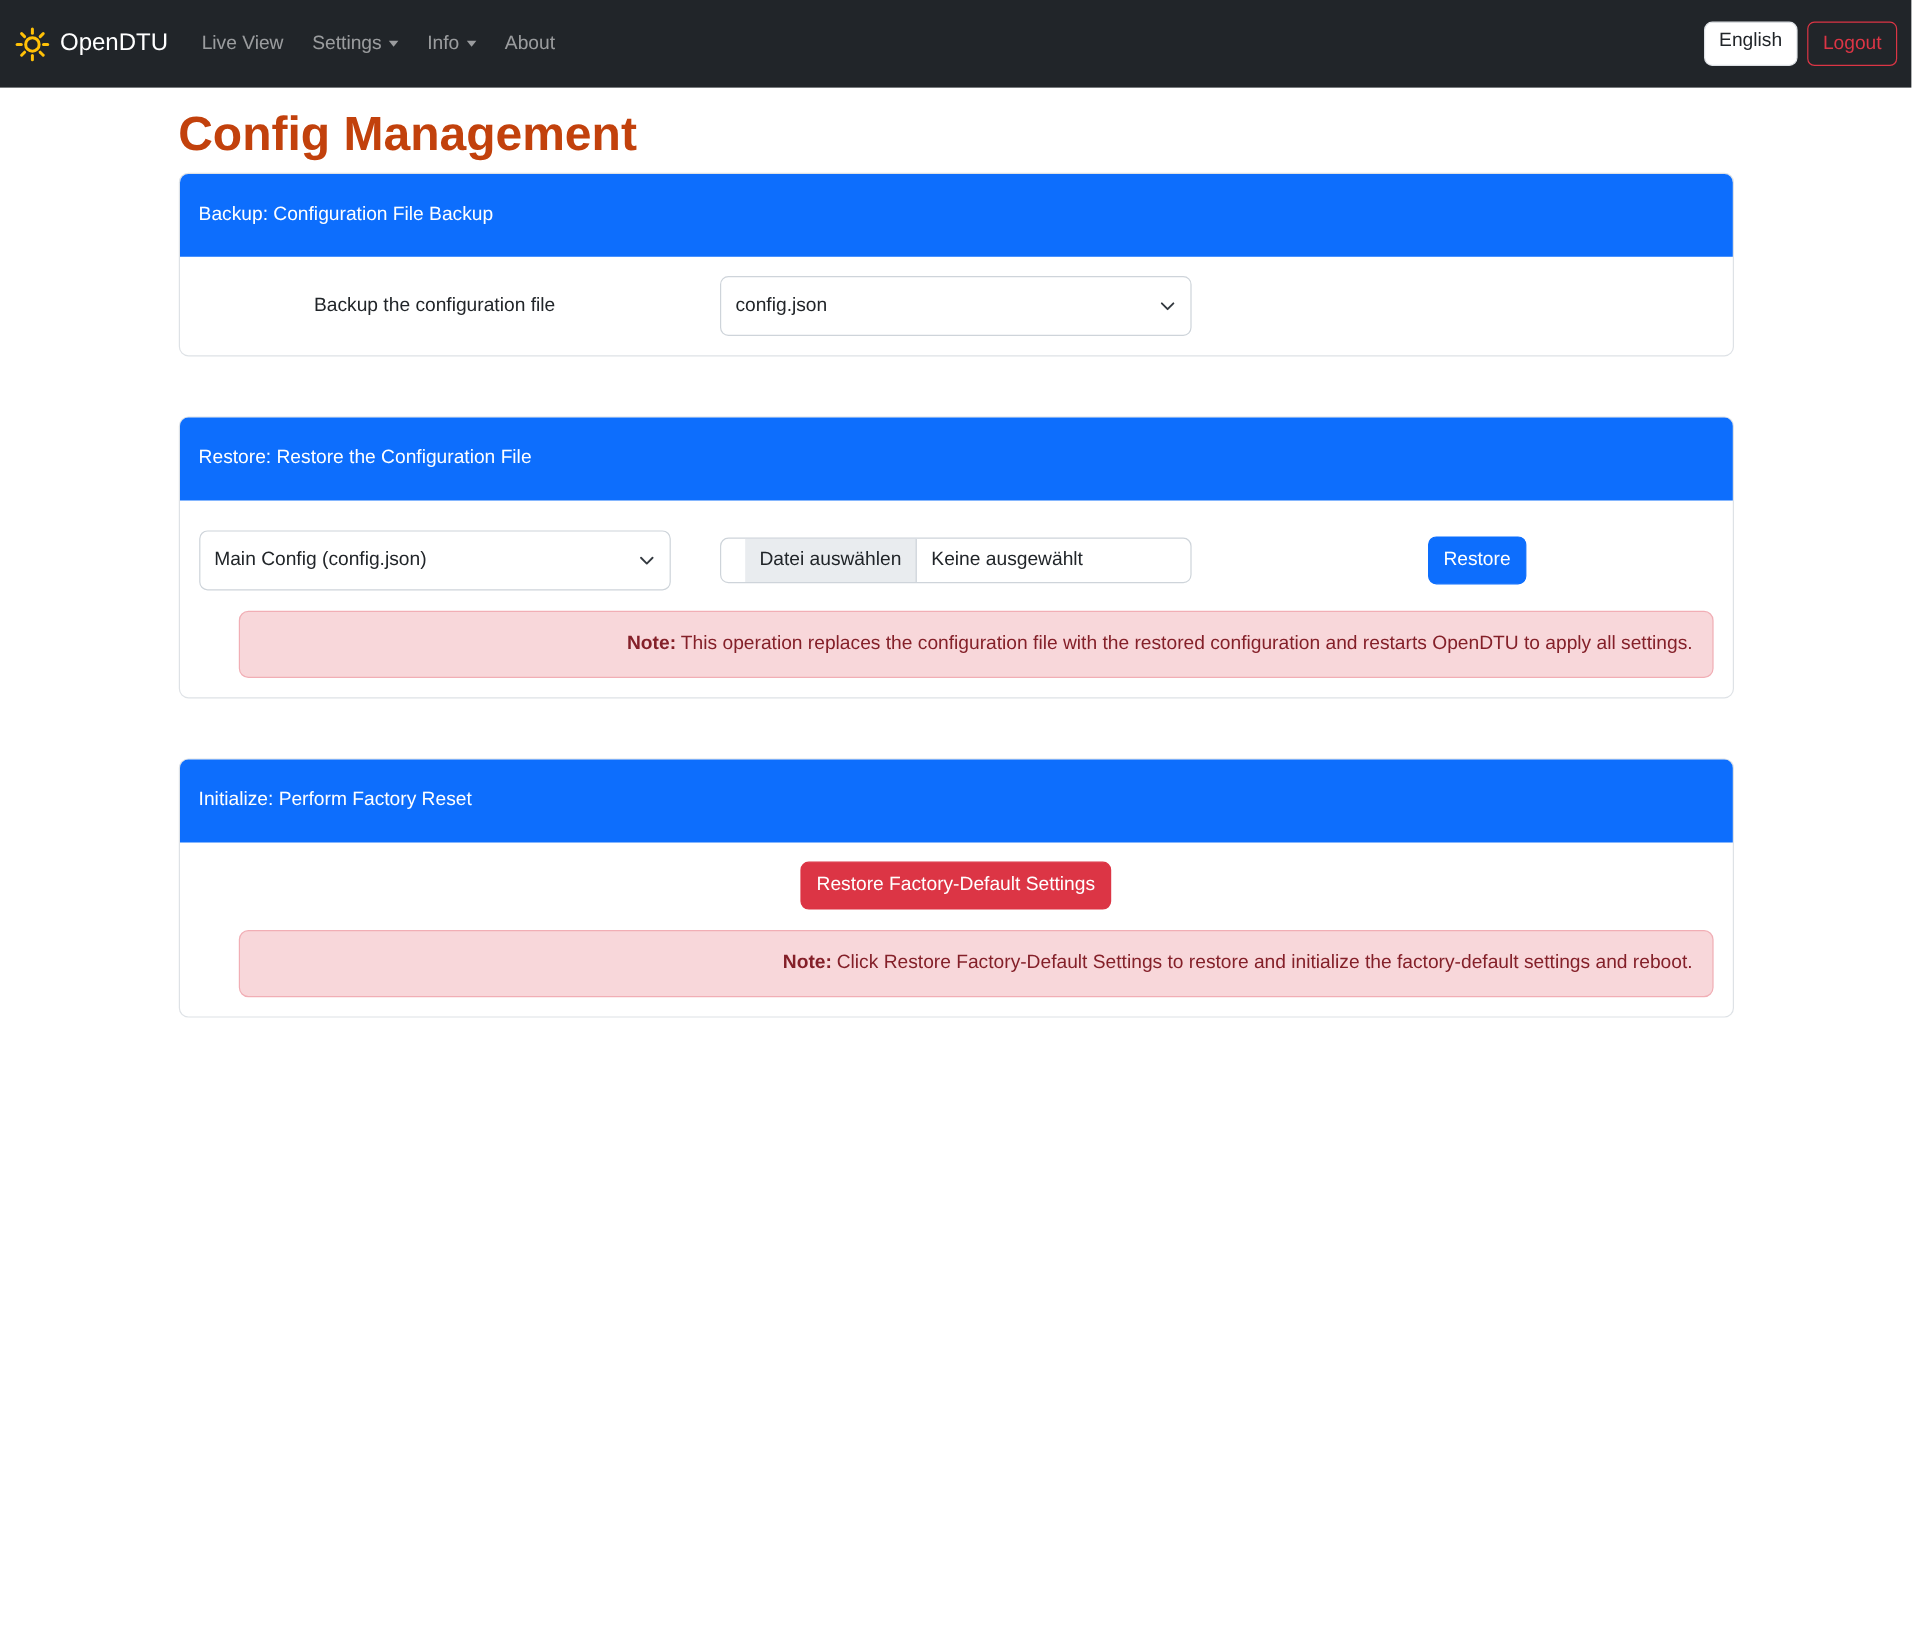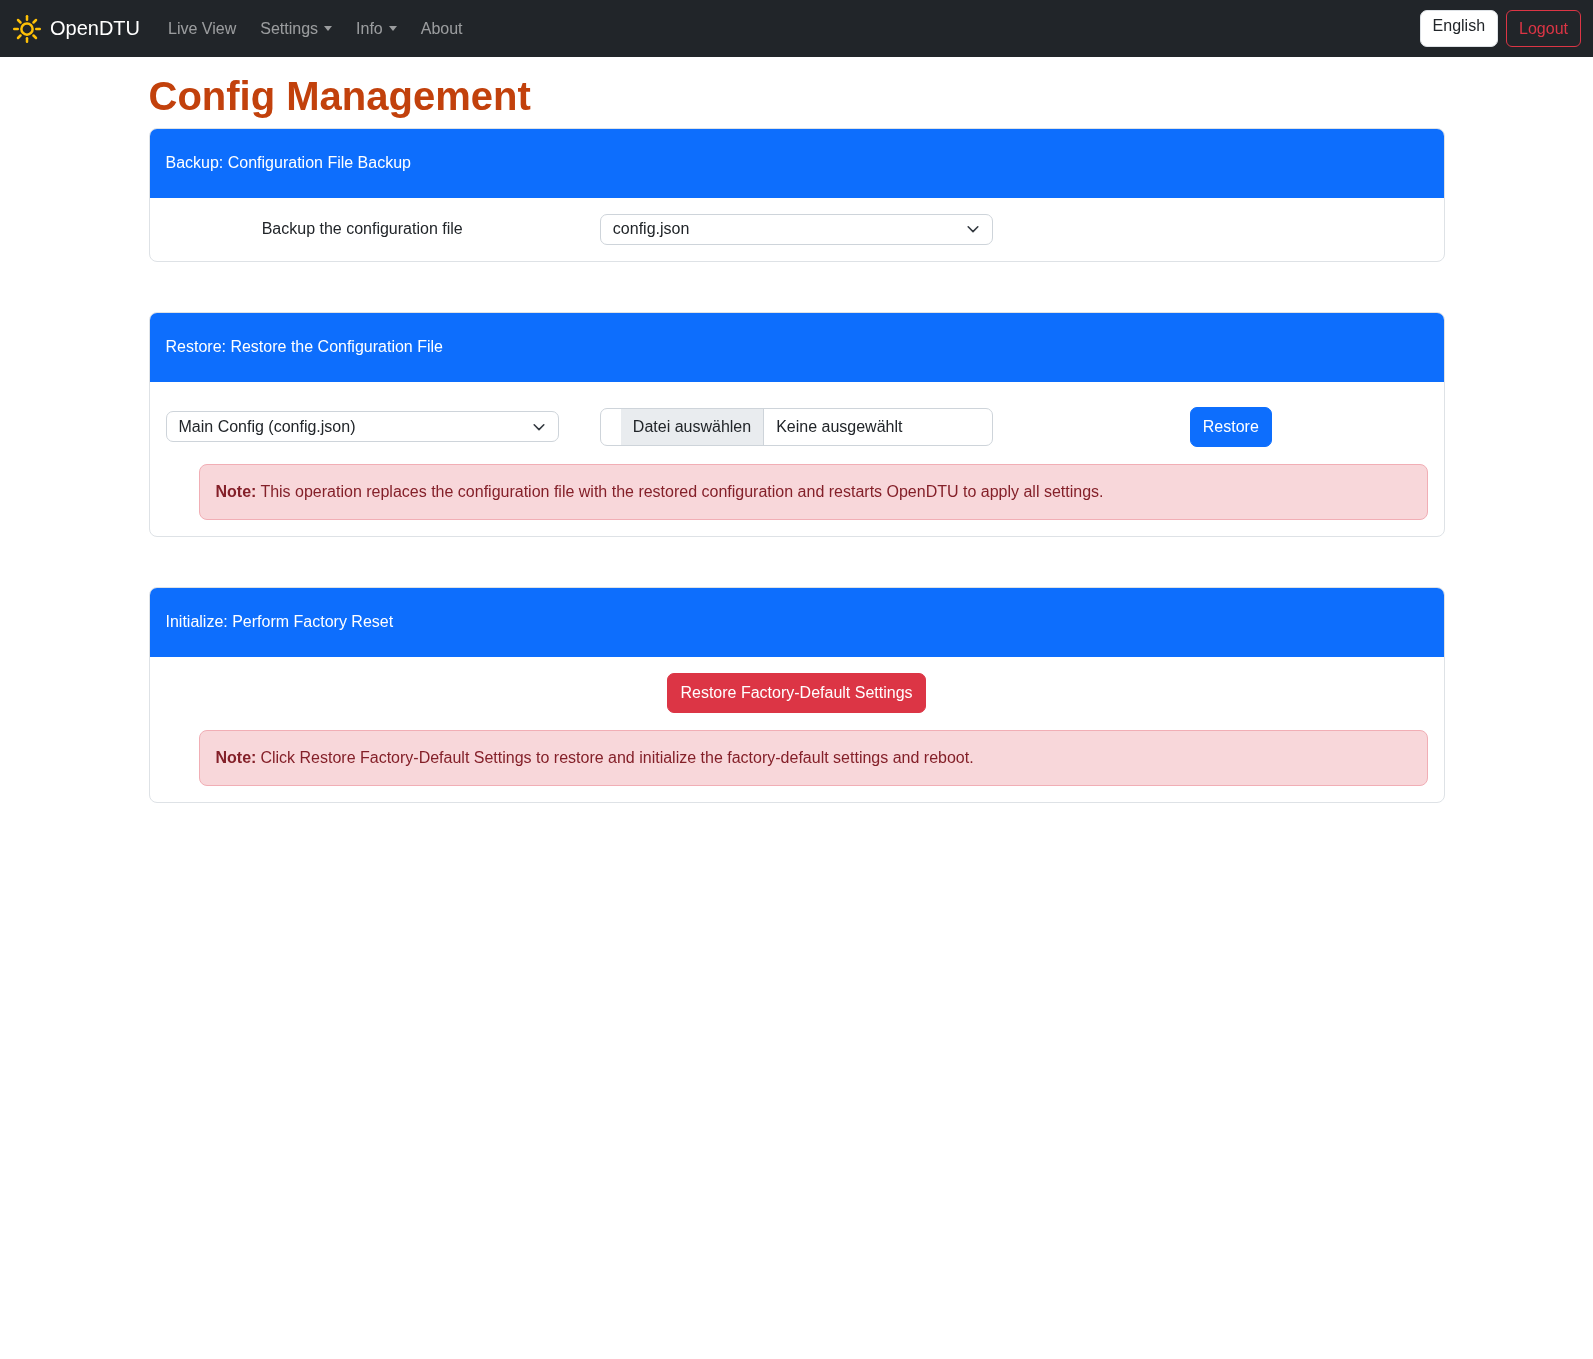--- a/index.html
+++ b/index.html
@@ -16,21 +16,21 @@
   body{
     background:#ffffff;
     font-family:"Liberation Sans", sans-serif;
     font-size:16px;
     color:#212529;
     min-width:1593px;
   }
 
   
   .navbar{
-    height:57px;
+    height:73px;
     background:var(--navbar-bg);
     display:flex;
     align-items:center;
     justify-content:space-between;
     padding:0 12px;
   }
   .nav-left{display:flex;align-items:center;}
   .brand{
     display:flex;align-items:center;gap:8px;
     color:#fff;font-size:20px;text-decoration:none;
@@ -116,21 +116,21 @@
     align-items:center;
   }
   .row3.mt{margin-top:9px;}
   .label-col{text-align:center;}
   .center{text-align:center;}
 
   
   .select{
     border:1px solid #ced4da;
     border-radius:7px;
-    height:31px;
+    height:50px;
     padding:6px 12px;
     display:flex;align-items:center;justify-content:space-between;
     background:#fff;
     cursor:pointer;
   }
   .select .chev{flex:0 0 auto;margin-left:8px;}
   .file-input{
     border:1px solid #ced4da;
     border-radius:7px;
     height:38px;
@@ -168,21 +168,21 @@
   .btn-danger{background:var(--danger);color:#fff;border:1px solid var(--danger);}
 
   
   .note{
     margin-top:17px;
     background:var(--note-bg);
     border:1px solid var(--note-border);
     color:var(--note-text);
     border-radius:8px;
     padding:16px;
-    text-align:left;
+    text-align:right;
     line-height:1.4;
     margin-left:33px;
   }
   .note b{margin-right:4px;}
 </style>
 </head>
 <body>
 
 <header class="navbar">
   <div class="nav-left">

